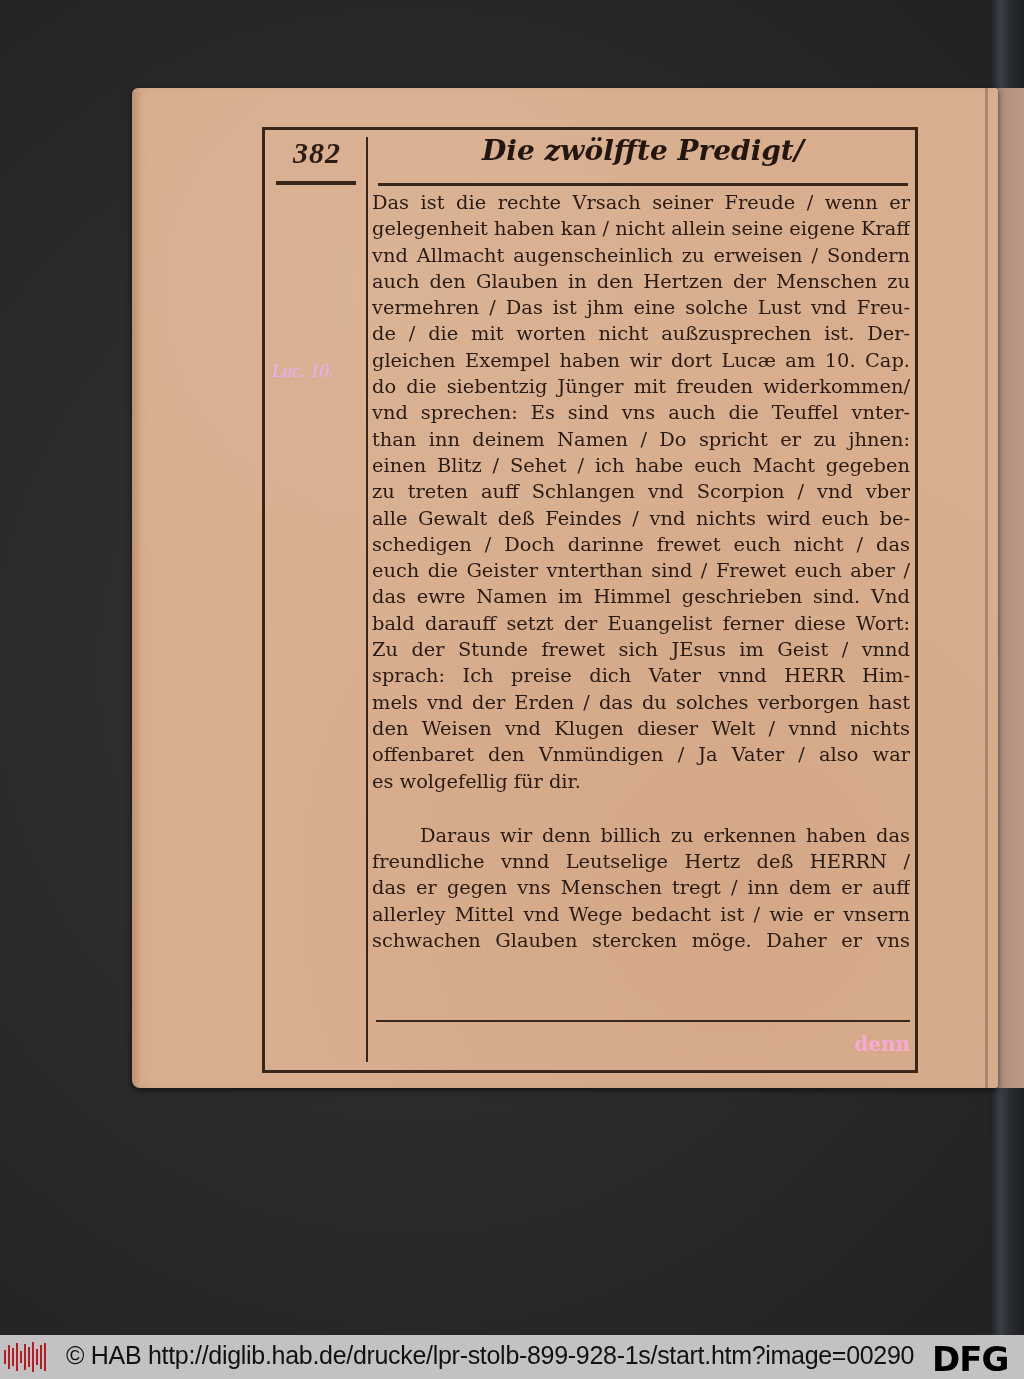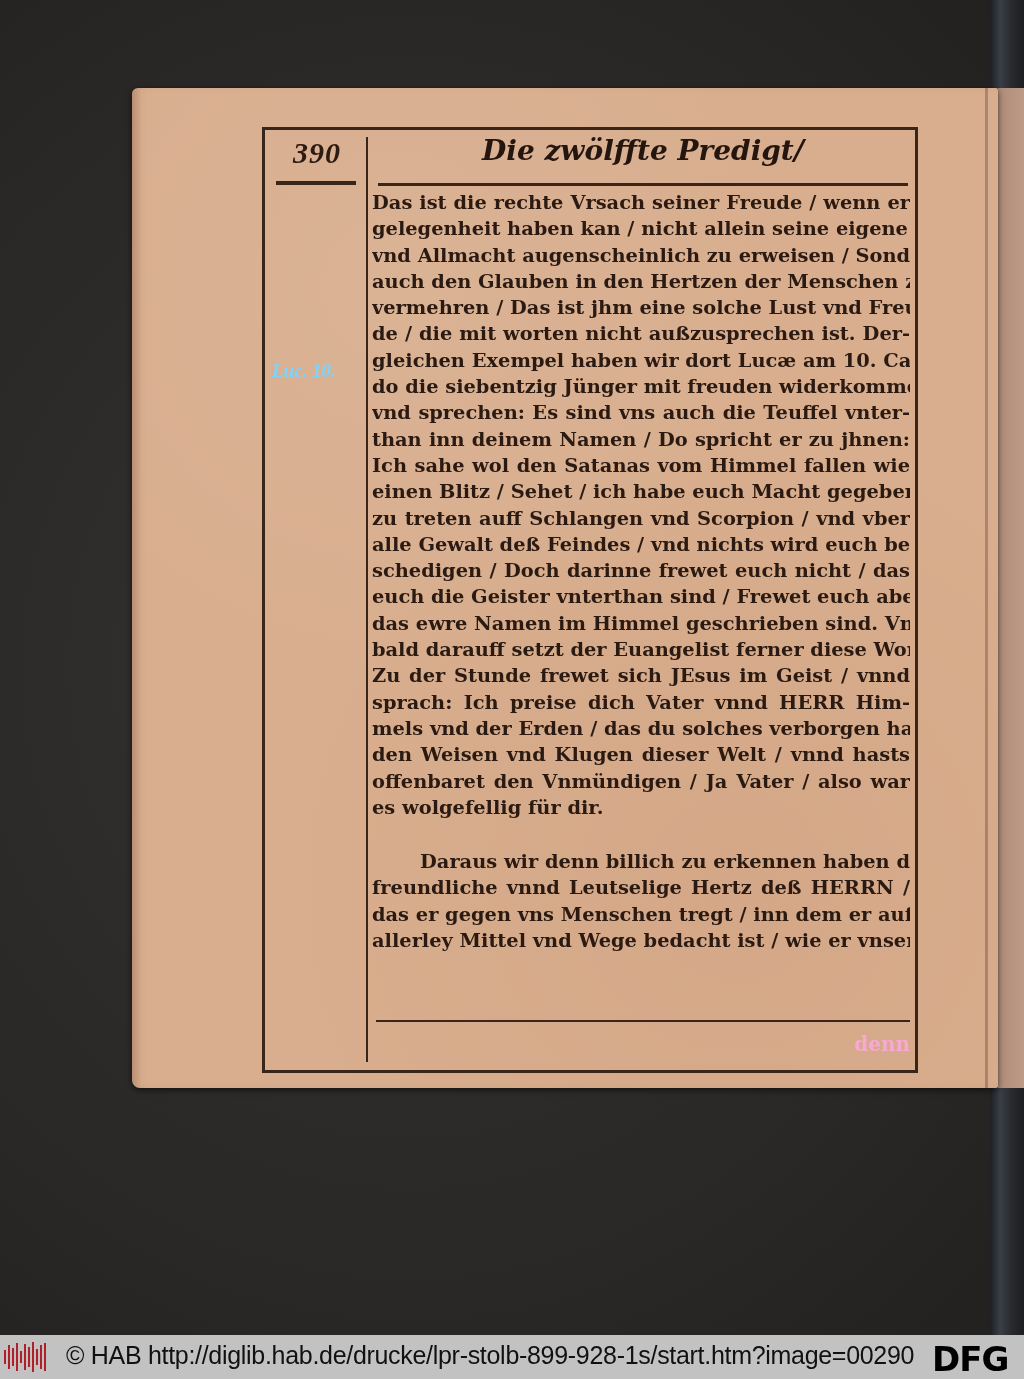--- a/index.html
+++ b/index.html
@@ -65,26 +65,26 @@
     font-family:"Liberation Serif", serif; font-style:italic; font-weight:bold;
     font-size:30px; color:#2d1b12; letter-spacing:1px;
   }
   .running-head {
     position:absolute; left:378px; top:134px; width:530px; text-align:center;
     font-family:"DejaVu Serif", serif; font-weight:bold;
     font-size:28px; color:#24160f;font-style:italic;
   }
   .margin-note {
     position:absolute; left:272px; top:360px; width:90px;
-    font-family:"Liberation Serif", serif; font-style:italic; font-weight:bold;
-    font-size:19px; color:#7dd3fc;
+    font-family:"Liberation Serif", serif; font-style:italic; font-weight:normal;
+    font-size:19px; color:#f0abfc;
   }
   .body-text {
     position:absolute; left:372px; top:190px; width:538px;
-    font-family:"DejaVu Serif", serif; font-weight:bold;
+    font-family:"DejaVu Serif", serif; font-weight:normal;
     font-size:19.4px; color:#2a1a12; line-height:26.3px;
   }
   .line { display:block; white-space:nowrap; text-align:justify; text-align-last:justify; height:26.3px; overflow:hidden; }
   .line.last { text-align-last:left; }
   .para-gap { height:28px; }
   .indent { padding-left:48px; }
   .catchword {
     position:absolute; left:840px; top:1032px; width:70px; text-align:right;
     font-family:"DejaVu Serif", serif; font-weight:bold;
     font-size:20px; color:#f9a8d4;
@@ -120,57 +120,57 @@
 <div class="page"></div>
 <div class="page-edge"></div>
 <div class="gutter-line"></div>
 
 <div class="frame"></div>
 <div class="col-sep"></div>
 <div class="rule-left"></div>
 <div class="rule-main"></div>
 <div class="rule-bottom"></div>
 
-<div class="page-number">390</div>
+<div class="page-number">382</div>
 <div class="running-head">Die zwölffte Predigt/</div>
 <div class="margin-note">Luc. 10.</div>
 
 <div class="body-text">
   <div>
     <span class="line">Das ist die rechte Vrsach seiner Freude / wenn er</span>
     <span class="line">gelegenheit haben kan / nicht allein seine eigene Krafft</span>
     <span class="line">vnd Allmacht augenscheinlich zu erweisen / Sondern</span>
     <span class="line">auch den Glauben in den Hertzen der Menschen zu</span>
     <span class="line">vermehren / Das ist jhm eine solche Lust vnd Freu-</span>
     <span class="line">de / die mit worten nicht außzusprechen ist. Der-</span>
     <span class="line">gleichen Exempel haben wir dort Lucæ am 10. Cap.</span>
     <span class="line">do die siebentzig Jünger mit freuden widerkommen/</span>
     <span class="line">vnd sprechen: Es sind vns auch die Teuffel vnter-</span>
     <span class="line">than inn deinem Namen / Do spricht er zu jhnen:</span>
-    <span class="line">Ich sahe wol den Satanas vom Himmel fallen wie</span>
     <span class="line">einen Blitz / Sehet / ich habe euch Macht gegeben</span>
     <span class="line">zu treten auff Schlangen vnd Scorpion / vnd vber</span>
     <span class="line">alle Gewalt deß Feindes / vnd nichts wird euch be-</span>
     <span class="line">schedigen / Doch darinne frewet euch nicht / das</span>
     <span class="line">euch die Geister vnterthan sind / Frewet euch aber /</span>
     <span class="line">das ewre Namen im Himmel geschrieben sind. Vnd</span>
     <span class="line">bald darauff setzt der Euangelist ferner diese Wort:</span>
     <span class="line">Zu der Stunde frewet sich JEsus im Geist / vnnd</span>
     <span class="line">sprach: Ich preise dich Vater vnnd HERR Him-</span>
     <span class="line">mels vnd der Erden / das du solches verborgen hast</span>
-    <span class="line">den Weisen vnd Klugen dieser Welt / vnnd hasts</span>
+    <span class="line">den Weisen vnd Klugen dieser Welt / vnnd nichts</span>
     <span class="line">offenbaret den Vnmündigen / Ja Vater / also war</span>
     <span class="line last">es wolgefellig für dir.</span>
   </div>
   <div class="para-gap"></div>
   <div>
     <span class="line indent">Daraus wir denn billich zu erkennen haben das</span>
     <span class="line">freundliche vnnd Leutselige Hertz deß HERRN /</span>
     <span class="line">das er gegen vns Menschen tregt / inn dem er auff</span>
     <span class="line">allerley Mittel vnd Wege bedacht ist / wie er vnsern</span>
+    <span class="line">schwachen Glauben stercken möge. Daher er vns</span>
   </div>
 </div>
 
 <div class="catchword">denn</div>
 
 <div class="footer">
   <div class="hab-logo">
     <span style="height:14px"></span>
       <span style="height:24px"></span>
       <span style="height:18px"></span>

